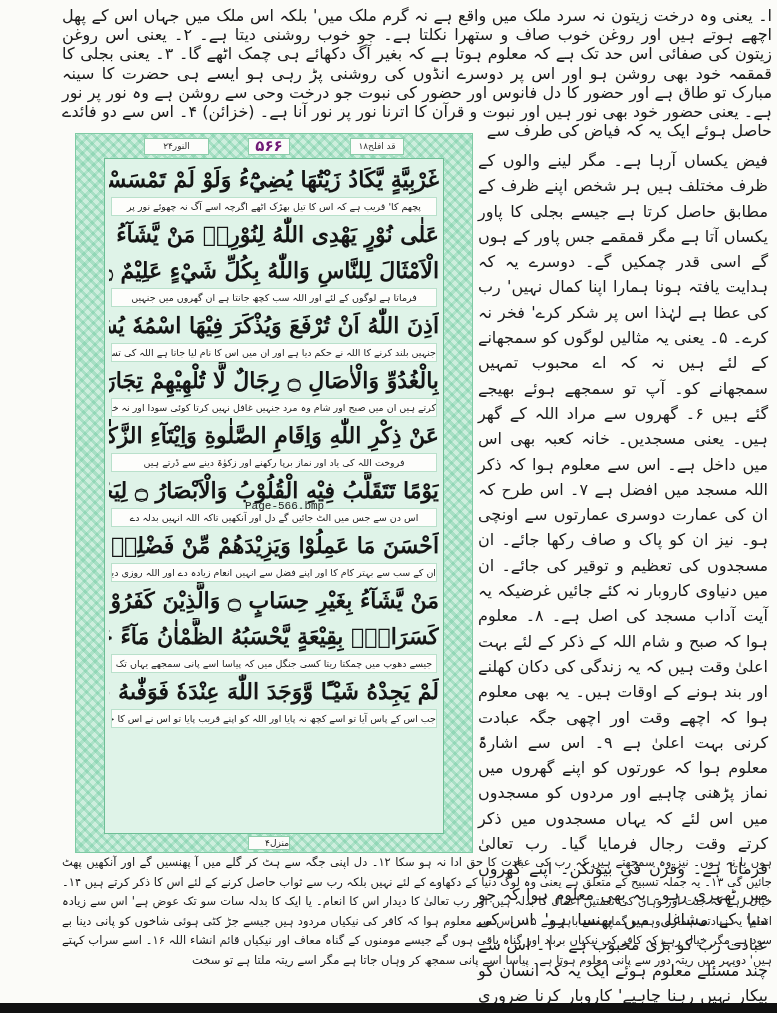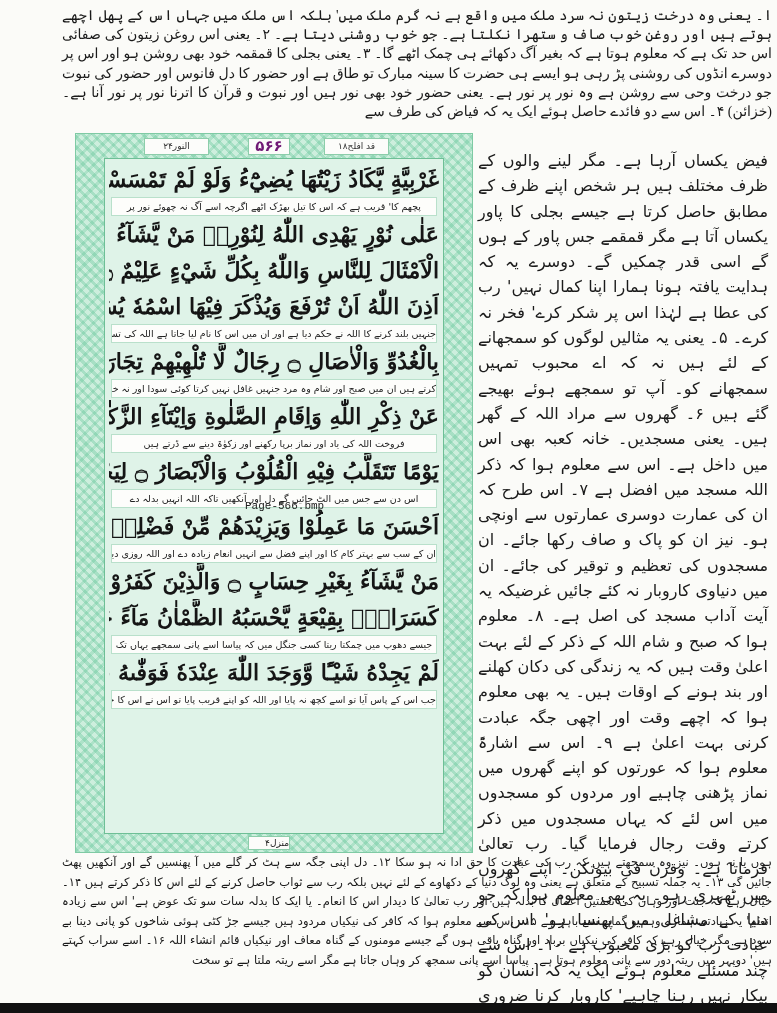--- a/index.html
+++ b/index.html
@@ -6,23 +6,22 @@
   body {
     width: 777px; height: 1013px; overflow: hidden;
     background: #fbfbf8;
     position: relative;
     font-family: "DejaVu Sans", sans-serif;
     color: #1a1a1a;
   }
   .rtl { direction: rtl; unicode-bidi: plaintext; }
   .top-notes {
     position: absolute; left: 62px; top: 6px; width: 710px;
-    font-size: 14px; line-height: 19.2px; text-align: justify;
+    font-size: 16px; line-height: 19.2px; text-align: justify;
     text-align-last: right;
-    font-family: Liberation Serif, serif;
   }
   .frame {
     position: absolute; left: 75px; top: 133px; width: 398px; height: 720px;
     background:
       repeating-linear-gradient(45deg, rgba(80,190,140,0.30) 0 3px, rgba(255,255,255,0) 3px 7px),
       repeating-linear-gradient(-45deg, rgba(80,190,140,0.25) 0 3px, rgba(255,255,255,0) 3px 8px),
       #cdeedd;
     border: 1px solid #7fcaa4;
     box-sizing: border-box;
   }
@@ -32,21 +31,21 @@
     border: 1px solid #6ebf96;
     box-sizing: border-box;
   }
   .header-box {
     position: absolute; top: 4px; height: 17px; background: #fcfcfa;
     border: 1px solid #8ccdaa; box-sizing: border-box;
     font-size: 9px; line-height: 15px; text-align: center; color: #333;
   }
   .hb-left { left: 68px; width: 65px; }
   .hb-mid { left: 172px; width: 42px; font-size: 15px; font-weight: bold; line-height: 14px; color:#701a75; }
-  .hb-right { left: 248px; width: 65px; }
+  .hb-right { left: 274px; width: 54px; }
   .verse-area { position: absolute; left: 4px; right: 4px; top: 2px; bottom: 4px; }
   .verse-line {
     height: 36px; line-height: 36px; text-align: center;
     font-family: "DejaVu Serif", serif; font-size: 22px; font-weight: bold;
     color: #151515; white-space: nowrap; overflow: hidden;
   }
   .trans-line {
     height: 17px; line-height: 17px; margin: 0 2px;
     background: #fdfdfb; border: 1px solid #b9e0cb;
     font-size: 9.5px; text-align: center; color: #222;
@@ -82,20 +81,21 @@
   <div class="header-box hb-left">النور۲۴</div>
   <div class="header-box hb-mid">۵۶۶</div>
   <div class="header-box hb-right">قد افلح۱۸</div>
 
   <div class="frame-inner">
     <div class="verse-area">
       <div class="verse-line rtl">غَرْبِيَّةٍ يَّكَادُ زَيْتُهَا يُضِيْٓءُ وَلَوْ لَمْ تَمْسَسْهُ نَارٌ نُوْرٌ</div>
       <div class="trans-line rtl">پچھم کا' قریب ہے کہ اس کا تیل بھڑک اٹھے اگرچہ اسے آگ نہ چھوئے نور پر</div>
       <div class="verse-line rtl">عَلٰى نُوْرٍ يَهْدِى اللّٰهُ لِنُوْرِهٖ مَنْ يَّشَآءُ وَيَضْرِبُ اللّٰهُ</div>
       <div class="verse-line rtl">الْاَمْثَالَ لِلنَّاسِ وَاللّٰهُ بِكُلِّ شَيْءٍ عَلِيْمٌ ۝ فِيْ بُيُوْتٍ</div>
+      <div class="trans-line rtl">فرماتا ہے لوگوں کے لئے اور اللہ سب کچھ جانتا ہے ان گھروں میں جنہیں</div>
       <div class="verse-line rtl">اَذِنَ اللّٰهُ اَنْ تُرْفَعَ وَيُذْكَرَ فِيْهَا اسْمُهٗ يُسَبِّحُ لَهٗ فِيْهَا</div>
       <div class="trans-line rtl">جنہیں بلند کرنے کا اللہ نے حکم دیا ہے اور ان میں اس کا نام لیا جاتا ہے اللہ کی تسبیح</div>
       <div class="verse-line rtl">بِالْغُدُوِّ وَالْاٰصَالِ ۝ رِجَالٌ لَّا تُلْهِيْهِمْ تِجَارَةٌ وَّلَا بَيْعٌ</div>
       <div class="trans-line rtl">کرتے ہیں ان میں صبح اور شام وہ مرد جنہیں غافل نہیں کرتا کوئی سودا اور نہ خرید و</div>
       <div class="verse-line rtl">عَنْ ذِكْرِ اللّٰهِ وَاِقَامِ الصَّلٰوةِ وَاِيْتَآءِ الزَّكٰوةِ يَخَافُوْنَ</div>
       <div class="trans-line rtl">فروخت اللہ کی یاد اور نماز برپا رکھنے اور زکوٰۃ دینے سے ڈرتے ہیں</div>
       <div class="verse-line rtl">يَوْمًا تَتَقَلَّبُ فِيْهِ الْقُلُوْبُ وَالْاَبْصَارُ ۝ لِيَجْزِيَهُمُ اللّٰهُ</div>
       <div class="trans-line rtl">اس دن سے جس میں الٹ جائیں گے دل اور آنکھیں تاکہ اللہ انہیں بدلہ دے</div>
       <div class="verse-line rtl">اَحْسَنَ مَا عَمِلُوْا وَيَزِيْدَهُمْ مِّنْ فَضْلِهٖ وَاللّٰهُ يَرْزُقُ</div>
       <div class="trans-line rtl">ان کے سب سے بہتر کام کا اور اپنے فضل سے انہیں انعام زیادہ دے اور اللہ روزی دیتا</div>

